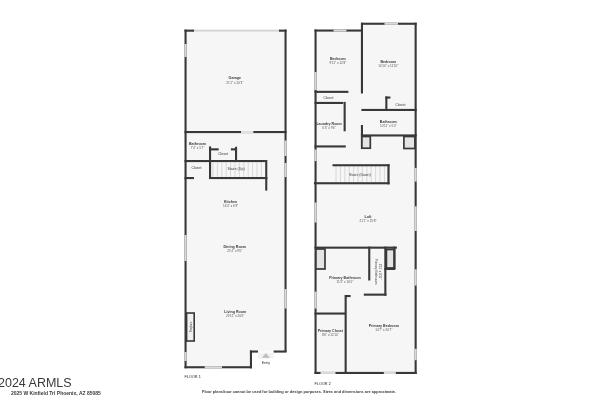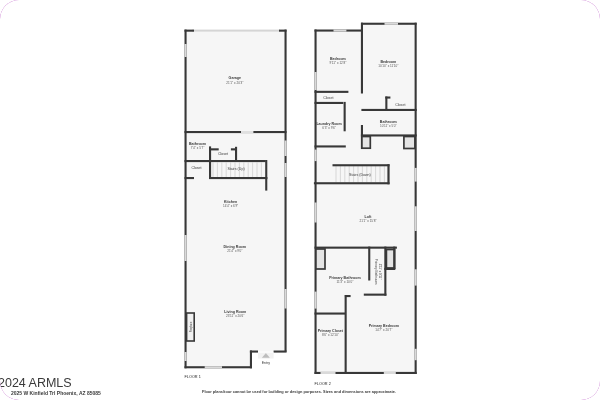--- a/index.html
+++ b/index.html
@@ -1,16 +1,16 @@
 <!DOCTYPE html>
 <html><head>
 <meta charset="utf-8">
 <style>
   html,body{margin:0;padding:0;background:#ffffff;}
-  .page{position:relative;width:600px;height:400px;background:#a21caf;overflow:hidden;border-radius:19px;}
+  .page{position:relative;width:600px;height:400px;background:#a21caf;overflow:hidden;}
   svg{display:block;}
   text{font-family:"Liberation Sans", sans-serif;fill:#3a3a3a;}
   .rm{font-size:3.6px;font-weight:bold;}
   .dim{font-size:3.1px;fill:#555;}
   .sm{font-size:3.6px;}
   .flr{font-size:3.8px;fill:#222;}
 </style>
 </head>
 <body>
 <div class="page">

